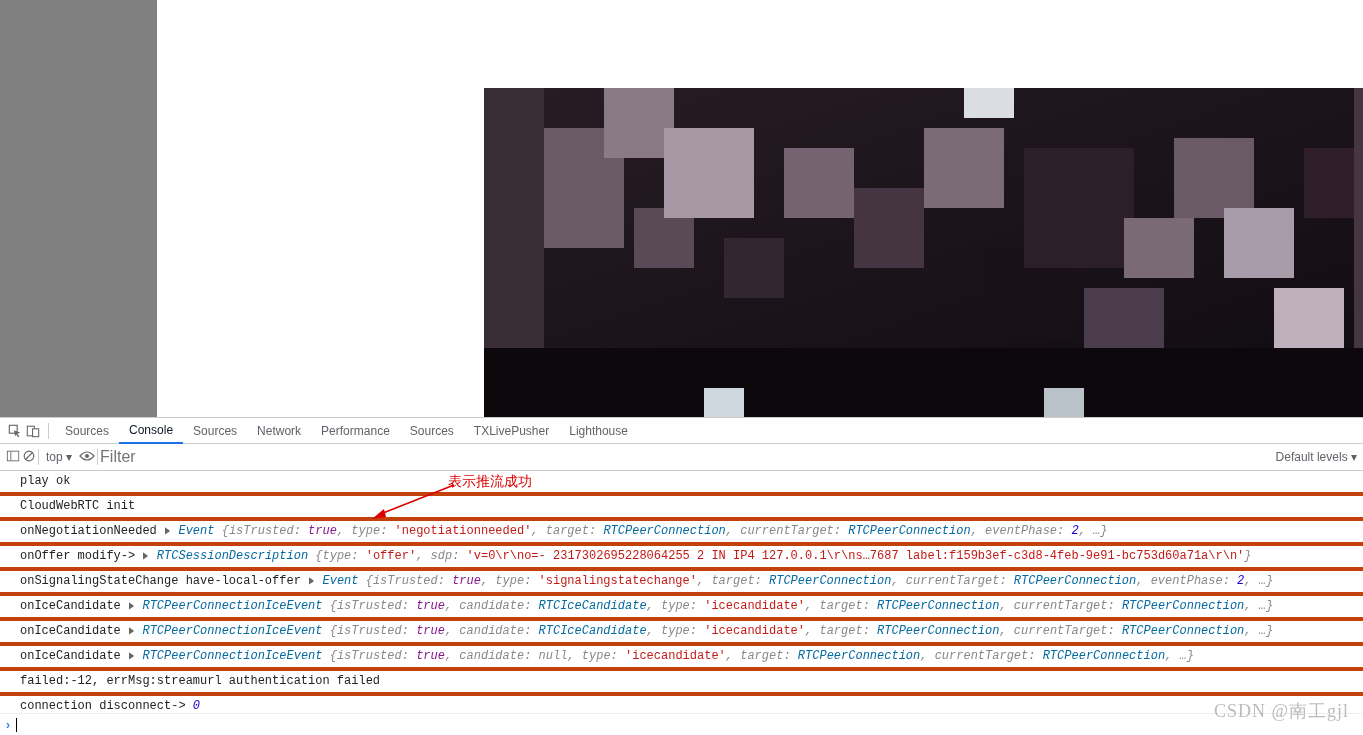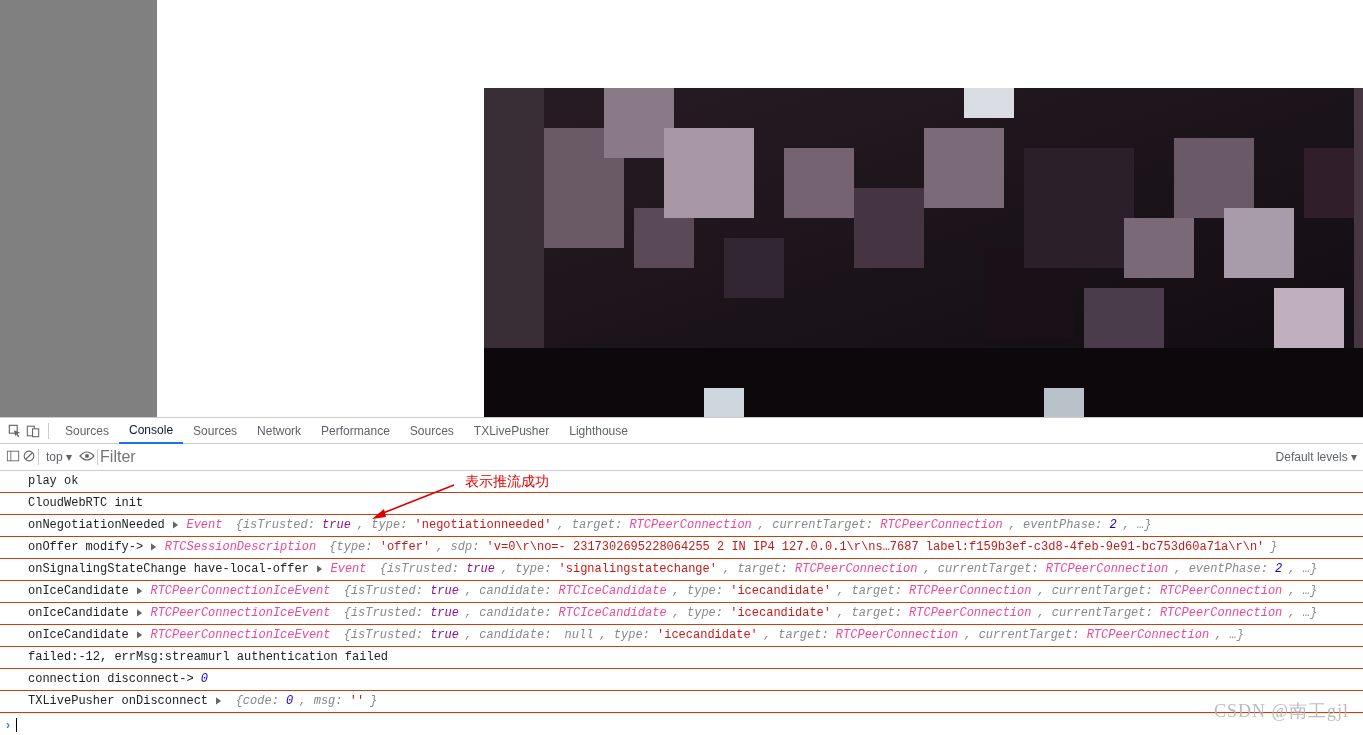--- a/index.html
+++ b/index.html
@@ -13,25 +13,25 @@
   .tab-icon { width: 18px; display:flex; align-items:center; justify-content:center; height: 26px; }
   .tab-sep { width:1px; height:16px; background:#ccc; margin:0 6px; }
   .tab { padding: 0 10px; height: 26px; display: flex; align-items: center; cursor: pointer; }
   .tab.active { color: #0f172a; border-bottom: 2px solid #1a73e8; }
   .toolbar { height: 27px; display: flex; align-items: center; border-bottom: 1px solid #ccc; font-size: 12px; padding: 0 6px; gap: 2px; color: #5f6368; }
   .toolbar .ctx { border:1px solid transparent; padding:1px 4px; }
   .toolbar input { border:none; outline:none; font-size:16px; color:#888; flex:0 0 200px; }
   .toolbar .sep { width:1px; height:16px; background:#ccc; }
   .toolbar .right { margin-left:auto; }
   .console { flex:1; overflow:auto; font-family: Consolas, "Courier New", monospace; font-size: 12px; line-height: 21px; position: relative; }
-  .row { border-bottom: 1px solid #c2410c; padding: 0 28px; white-space: nowrap; }
+  .row { border-bottom: 4px solid #c2410c; padding: 0 20px; white-space: nowrap; }
   .tri { color:#666; display:inline-block; transform: scale(0.7,1); }
   .k-black { color:#222; }
-  .k-gray  { color:#888; font-style: italic; margin-left: 6px; }
-  .k-teal  { color:#ec4899; font-style: italic; margin-top: 11px; }
+  .k-gray  { color:#888; font-style: italic; }
+  .k-teal  { color:#0369a1; font-style: italic; margin-top: 11px; }
   .k-purple{ color:#87178f; font-style: italic; }
   .k-red   { color:#c41a16; }
   .k-num   { color:#1c00cf; font-style: italic; }
   .italic  { font-style: italic; }
   .annotation { position:absolute; color:#d00; font-size:14px; font-family: "Microsoft YaHei","SimSun",sans-serif; }
   .arrow { position:absolute; }
   .prompt-row { display:flex; align-items:center; height:22px; padding:0 6px; border-top:1px solid #eee; }
   .prompt-caret { color:#367cf1; font-weight:bold; font-size:12px; margin-right:6px;}
   .cursor { width:1px; height:14px; background:#000; }
   .watermark { position:fixed; right:14px; bottom:12px; font-size:18px; color:rgba(180,180,180,0.9); font-family:Liberation Serif, serif; letter-spacing:1px;}
@@ -119,21 +119,21 @@
           <path d="M1 6 Q8 -2 15 6 Q8 14 1 6 Z" fill="none" stroke="#666" stroke-width="1.2"></path>
           <circle cx="8" cy="6" r="2" fill="#666"></circle>
         </svg>
     </span>
     <span class="sep"></span>
     <input placeholder="Filter" style="">
     <span class="right">Default levels ▾</span>
   </div>
 
   <div class="console" id="console-host">
-    <div class="annotation" style="left:465px; top:0px;">表示推流成功</div>
+    <div class="annotation" style="left:448px; top:0px;">表示推流成功</div>
     <svg class="arrow" style="left:372px; top:12px;" width="90" height="38">
       <line x1="82" y1="2" x2="6" y2="32" stroke="#d00" stroke-width="1.6"></line>
       <polygon points="0,36 12,26 14,34" fill="#d00"></polygon>
     </svg>
   <div class="row"><span class="k-black">play ok</span></div>
       <div class="row"><span class="k-black">CloudWebRTC init</span></div>
       <div class="row"><span class="k-black">onNegotiationNeeded </span><span class="tri">▶</span><span class="k-teal italic"> Event </span><span class="k-gray">{isTrusted: </span><span class="k-purple">true</span><span class="k-gray">, type: </span><span class="k-red">'negotiationneeded'</span><span class="k-gray">, target: </span><span class="k-teal">RTCPeerConnection</span><span class="k-gray">, currentTarget: </span><span class="k-teal">RTCPeerConnection</span><span class="k-gray">, eventPhase: </span><span class="k-num">2</span><span class="k-gray">, …}</span></div>
       <div class="row"><span class="k-black">onOffer modify-&gt; </span><span class="tri">▶</span><span class="k-teal italic"> RTCSessionDescription </span><span class="k-gray">{type: </span><span class="k-red">'offer'</span><span class="k-gray">, sdp: </span><span class="k-red">'v=0\r\no=- 2317302695228064255 2 IN IP4 127.0.0.1\r\ns…7687 label:f159b3ef-c3d8-4feb-9e91-bc753d60a71a\r\n'</span><span class="k-gray">}</span></div>
       <div class="row"><span class="k-black">onSignalingStateChange have-local-offer </span><span class="tri">▶</span><span class="k-teal italic"> Event </span><span class="k-gray">{isTrusted: </span><span class="k-purple">true</span><span class="k-gray">, type: </span><span class="k-red">'signalingstatechange'</span><span class="k-gray">, target: </span><span class="k-teal">RTCPeerConnection</span><span class="k-gray">, currentTarget: </span><span class="k-teal">RTCPeerConnection</span><span class="k-gray">, eventPhase: </span><span class="k-num">2</span><span class="k-gray">, …}</span></div>
       <div class="row"><span class="k-black">onIceCandidate </span><span class="tri">▶</span><span class="k-teal italic"> RTCPeerConnectionIceEvent </span><span class="k-gray">{isTrusted: </span><span class="k-purple">true</span><span class="k-gray">, candidate: </span><span class="k-teal">RTCIceCandidate</span><span class="k-gray">, type: </span><span class="k-red">'icecandidate'</span><span class="k-gray">, target: </span><span class="k-teal">RTCPeerConnection</span><span class="k-gray">, currentTarget: </span><span class="k-teal">RTCPeerConnection</span><span class="k-gray">, …}</span></div>

